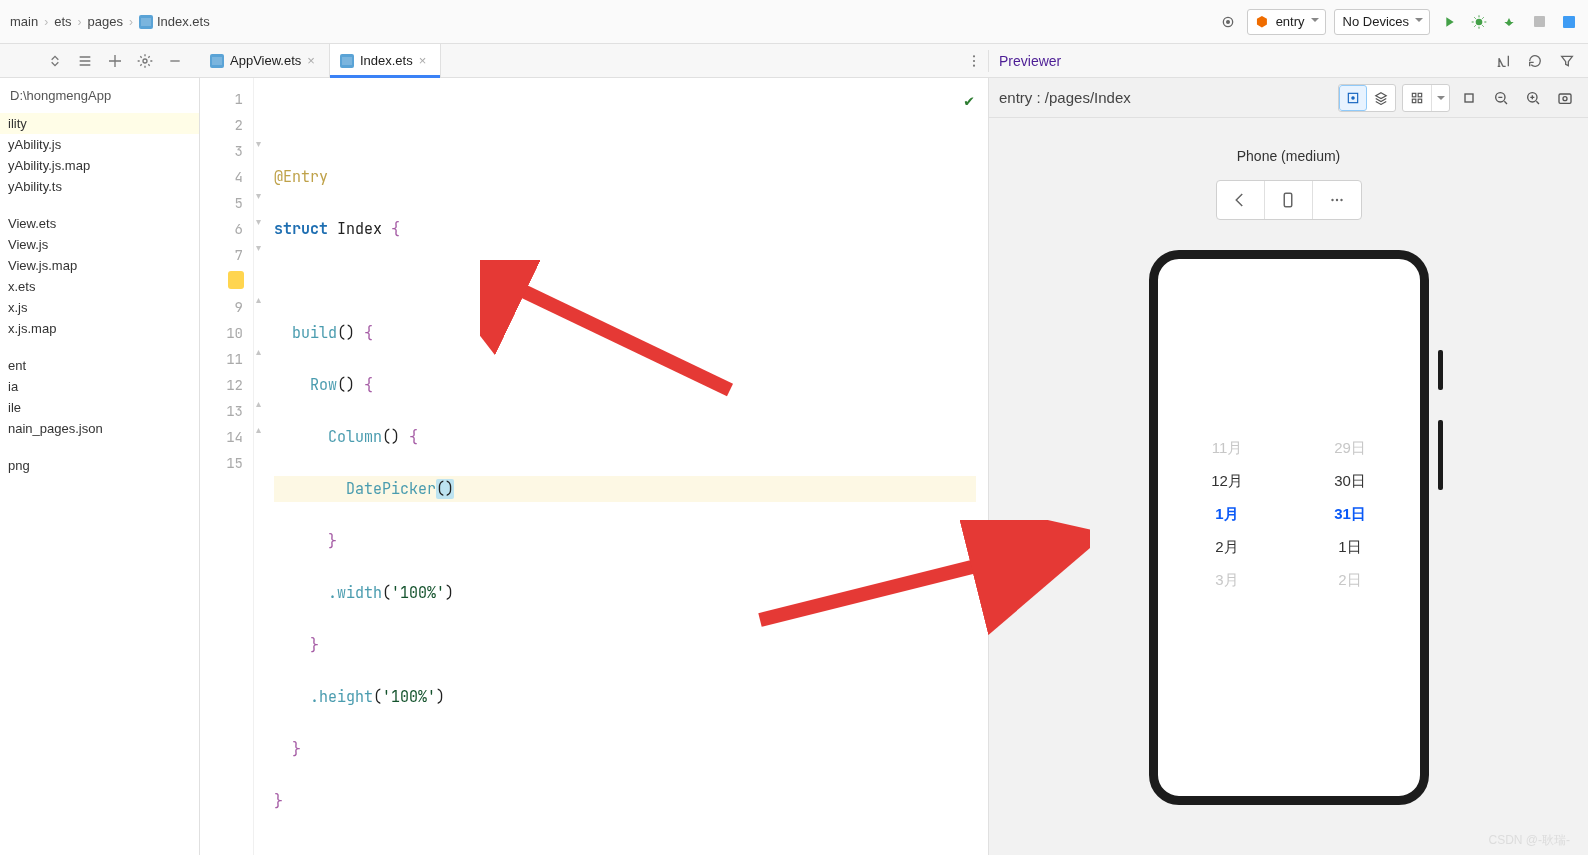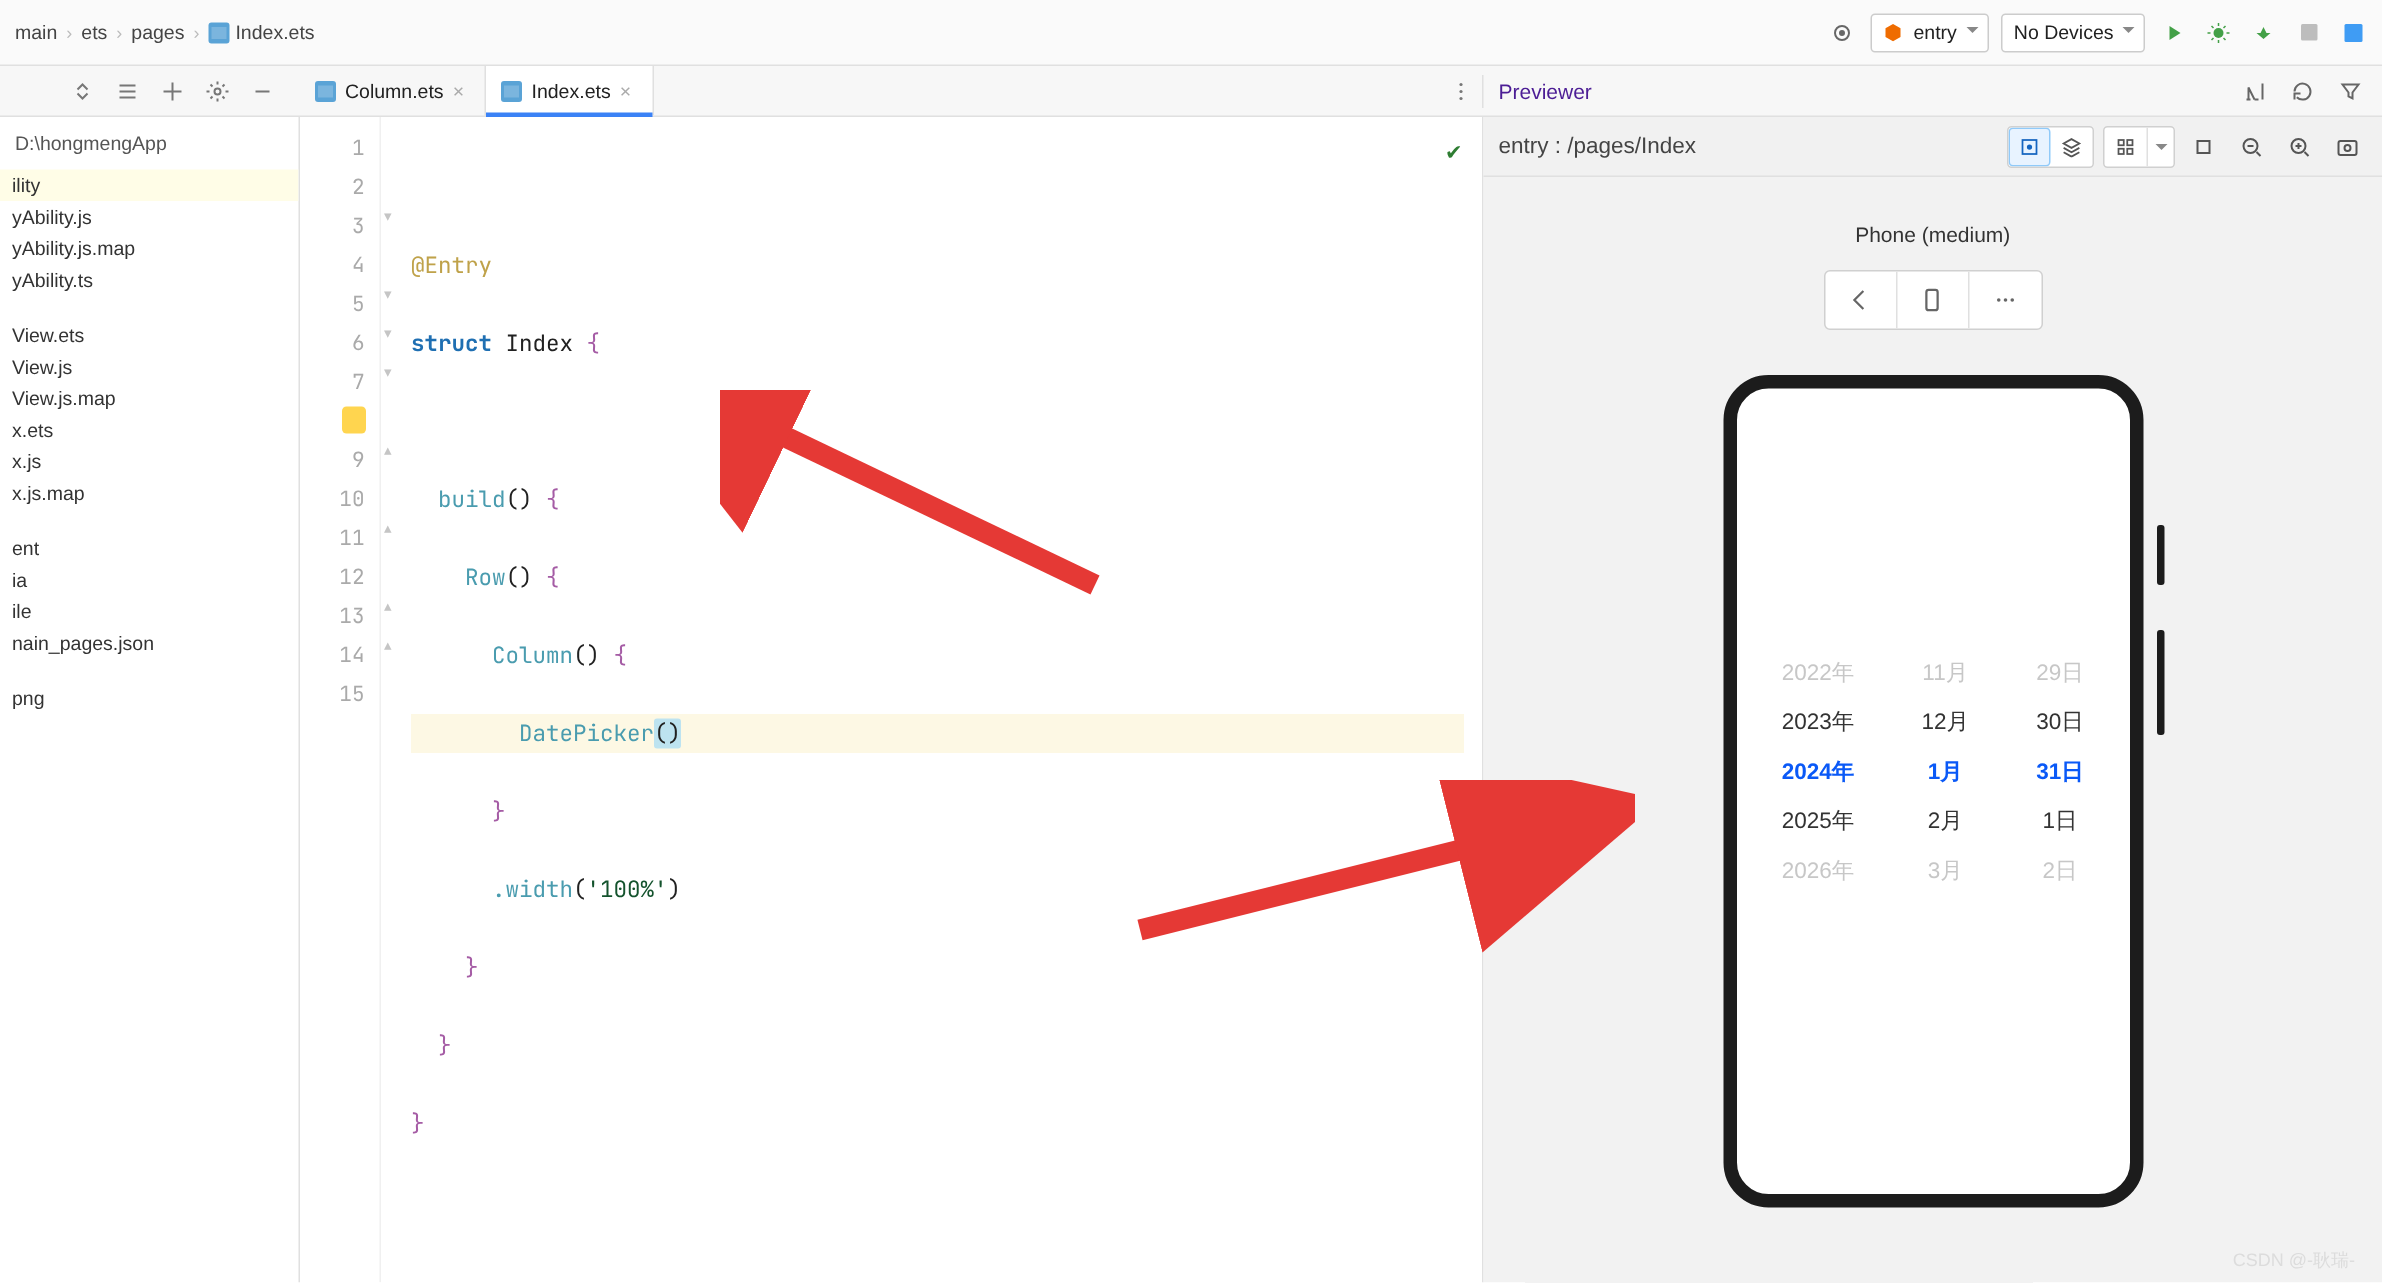--- a/index.html
+++ b/index.html
@@ -426,21 +426,21 @@
     <span class="tb-icon">
         <svg viewBox="0 0 24 24" stroke="currentColor" stroke-width="2">
           <path d="M5 12h14"></path>
         </svg>
       </span>
   </div>
 
   <div class="tabbar">
     <div class="tab">
       <span class="file-icon"></span>
-      <span>Column.ets</span>
+      <span>AppView.ets</span>
       <span class="close-x">×</span>
     </div>
     <div class="tab active">
       <span class="file-icon"></span>
       <span>Index.ets</span>
       <span class="close-x">×</span>
     </div>
     <div style="flex:1"></div>
     <div class="kebab">
       <svg viewBox="0 0 24 24" fill="currentColor">
@@ -533,20 +533,21 @@
 <div class="line"><span class="tok-anno">@Entry</span></div>
 <div class="line"><span class="tok-kw">struct</span> <span>Index</span> <span class="tok-brace">{</span></div>
 <div class="line"></div>
 <div class="line">  <span class="tok-fn">build</span>() <span class="tok-brace">{</span></div>
 <div class="line">    <span class="tok-call">Row</span>() <span class="tok-brace">{</span></div>
 <div class="line">      <span class="tok-call">Column</span>() <span class="tok-brace">{</span></div>
 <div class="line cursor-line">        <span class="tok-call">DatePicker</span><span class="hl-paren">()</span></div>
 <div class="line">      <span class="tok-brace">}</span></div>
 <div class="line">      <span class="tok-fn">.width</span>(<span class="tok-str">'100%'</span>)</div>
 <div class="line">    <span class="tok-brace">}</span></div>
+<div class="line">    <span class="tok-fn">.height</span>(<span class="tok-str">'100%'</span>)</div>
 <div class="line">  <span class="tok-brace">}</span></div>
 <div class="line"><span class="tok-brace">}</span></div>
 
     </div>
   </div>
 
   <div class="preview-pane">
     <div class="pp-pathbar">
       <span class="pp-left">entry : /pages/Index</span>
       <div class="pp-ctrls">
@@ -620,27 +621,20 @@
               <circle cx="6" cy="12" r="1.6"></circle>
               <circle cx="12" cy="12" r="1.6"></circle>
               <circle cx="18" cy="12" r="1.6"></circle>
             </svg>
           </span>
       </div>
 
       <div style="position:relative;">
         <div class="phone-frame">
           <div class="datepicker">
-            <div class="dp-col" id="dp-years">
-                <div class="dp-item faded">2022年</div>
-                <div class="dp-item">2023年</div>
-                <div class="dp-item selected">2024年</div>
-                <div class="dp-item">2025年</div>
-                <div class="dp-item faded">2026年</div>
-              </div>
             <div class="dp-col" id="dp-months">
                 <div class="dp-item faded">11月</div>
                 <div class="dp-item">12月</div>
                 <div class="dp-item selected">1月</div>
                 <div class="dp-item">2月</div>
                 <div class="dp-item faded">3月</div>
               </div>
             <div class="dp-col" id="dp-days">
                 <div class="dp-item faded">29日</div>
                 <div class="dp-item">30日</div>

